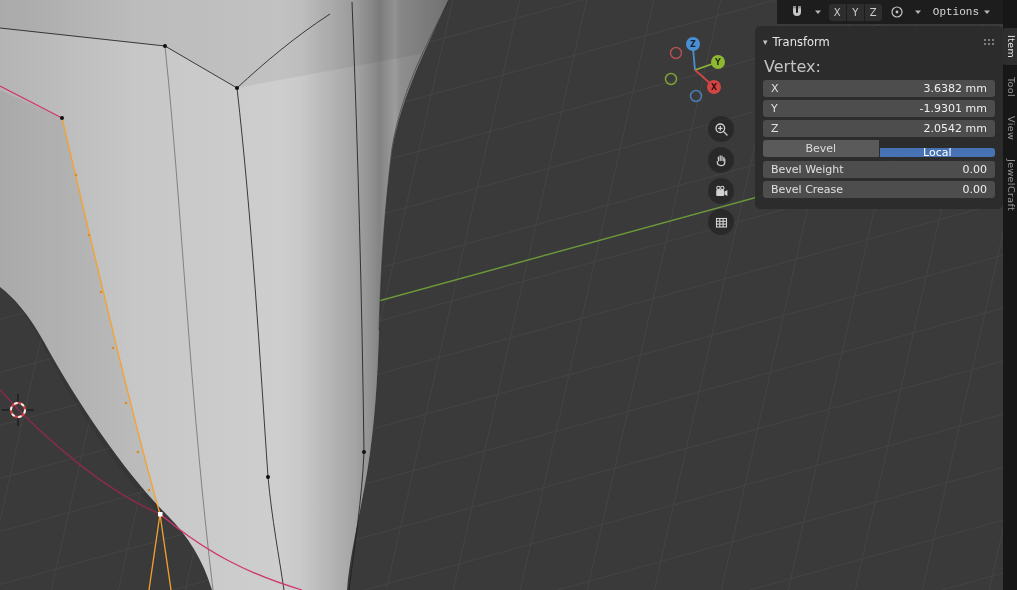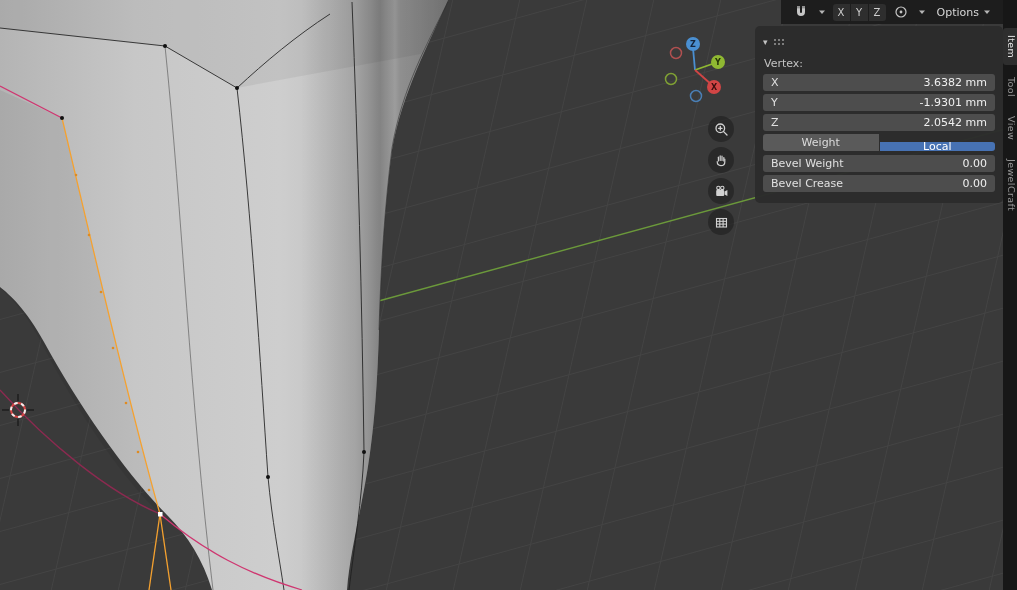--- a/index.html
+++ b/index.html
@@ -22,21 +22,21 @@
   .caret-btn { width:12px; height:18px; display:flex; align-items:center; justify-content:center; }
   .axis-group { display:flex; gap:1px; }
   .axis-btn {
     width:17px; height:17px; background:#2e2e2e; color:#cfcfcf;
     font-size:10px; display:flex; align-items:center; justify-content:center;
   }
   .axis-btn:first-child { border-radius:3px 0 0 3px; }
   .axis-btn:last-child  { border-radius:0 3px 3px 0; }
   .options-btn {
     display:flex; align-items:center; gap:4px; color:#d6d6d6; font-size:11px;
-    padding:2px 4px; border-radius:3px;
+    padding:2px 4px; border-radius:3px;font-family:Liberation Mono, monospace;
   }
 
   
   .tab-strip {
     position:absolute; right:0; top:0; width:14px; height:590px;
     background:#171717; display:flex; flex-direction:column; padding-top:28px;
   }
   .vtab {
     writing-mode:vertical-rl; font-size:9.5px; color:#949494;
     padding:7px 0; width:14px; text-align:center; margin-bottom:5px;
@@ -50,21 +50,21 @@
     background:rgba(43,43,43,0.97); border-radius:5px; padding:6px 6px 8px 6px;
   }
   .panel-header { display:flex; align-items:center; height:20px; color:#e6e6e6; font-size:11.5px; gap:5px; padding:0 2px; }
   .panel-chevron { font-size:9px; color:#c2c2c2; }
   .panel-title { flex:1; }
   .drag-dots {
     width:12px; height:8px;
     background-image:radial-gradient(#7d7d7d 1px, transparent 1.2px);
     background-size:4px 4px;
   }
-  .section-label { color:#c3c3c3; font-size:11px; margin:5px 3px 4px 3px; }
+  .section-label { color:#c3c3c3; font-size:16px; margin:5px 3px 4px 3px; }
   .field-row {
     height:17px; background:#4d4d4d; border-radius:3px;
     display:flex; align-items:center; justify-content:space-between;
     padding:0 8px; margin:0 2px 3px 2px; color:#e8e8e8; font-size:11px;
     cursor:pointer;
   }
   .fr-label { color:#e0e0e0; }
   .fr-value { color:#f0f0f0; }
   .orient-row { display:flex; margin:1px 2px 4px 2px; height:17px; gap:1px; }
   .orient-btn {
@@ -298,40 +298,41 @@
         <line x1="2.5" y1="9.1" x2="12.5" y2="9.1"></line>
         <line x1="5.8" y1="3.5" x2="5.8" y2="12"></line>
         <line x1="9.1" y1="3.5" x2="9.1" y2="12"></line>
       </svg>
     </div>
   </div>
 
   <div class="sidebar">
     <div class="panel-header">
       <span class="panel-chevron">▾</span>
+      <span class="panel-title">Transform</span>
       <span class="drag-dots"></span>
     </div>
 
     <div class="section-label">Vertex:</div>
 
     <div class="field-row">
       <span class="fr-label">X</span>
       <span class="fr-value">3.6382 mm</span>
     </div>
     <div class="field-row">
       <span class="fr-label">Y</span>
       <span class="fr-value">-1.9301 mm</span>
     </div>
     <div class="field-row">
       <span class="fr-label">Z</span>
       <span class="fr-value">2.0542 mm</span>
     </div>
 
     <div class="orient-row">
-      <div class="orient-btn left">Weight</div>
+      <div class="orient-btn left">Bevel</div>
       <div class="orient-btn right active">Local</div>
     </div>
 
 
     <div class="field-row">
       <span class="fr-label">Bevel Weight</span>
       <span class="fr-value">0.00</span>
     </div>
     <div class="field-row">
       <span class="fr-label">Bevel Crease</span>

